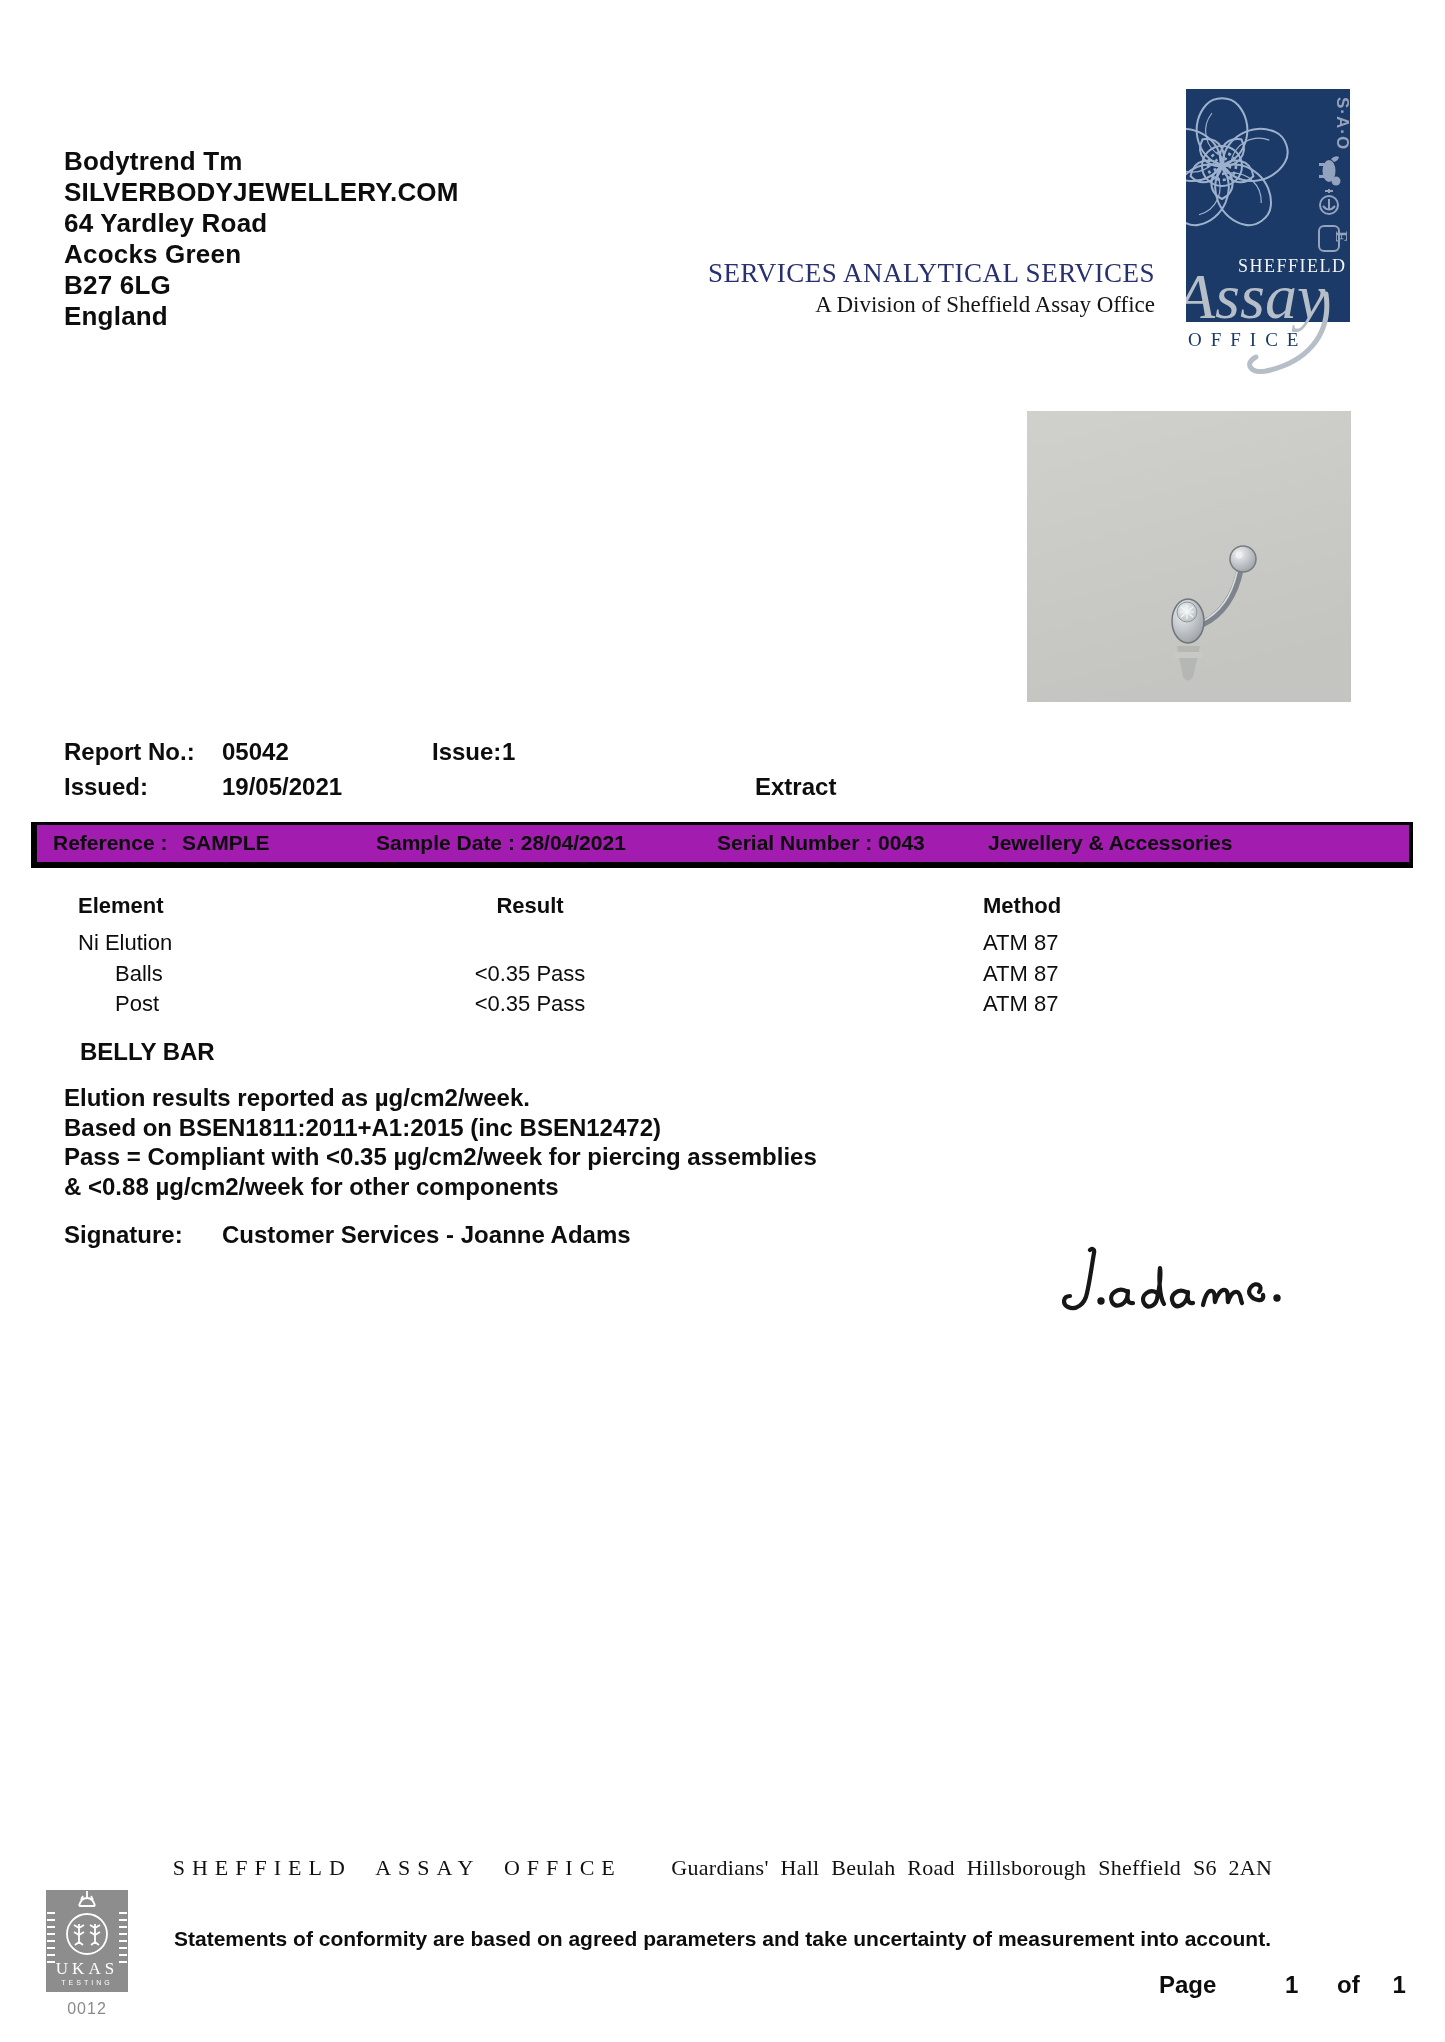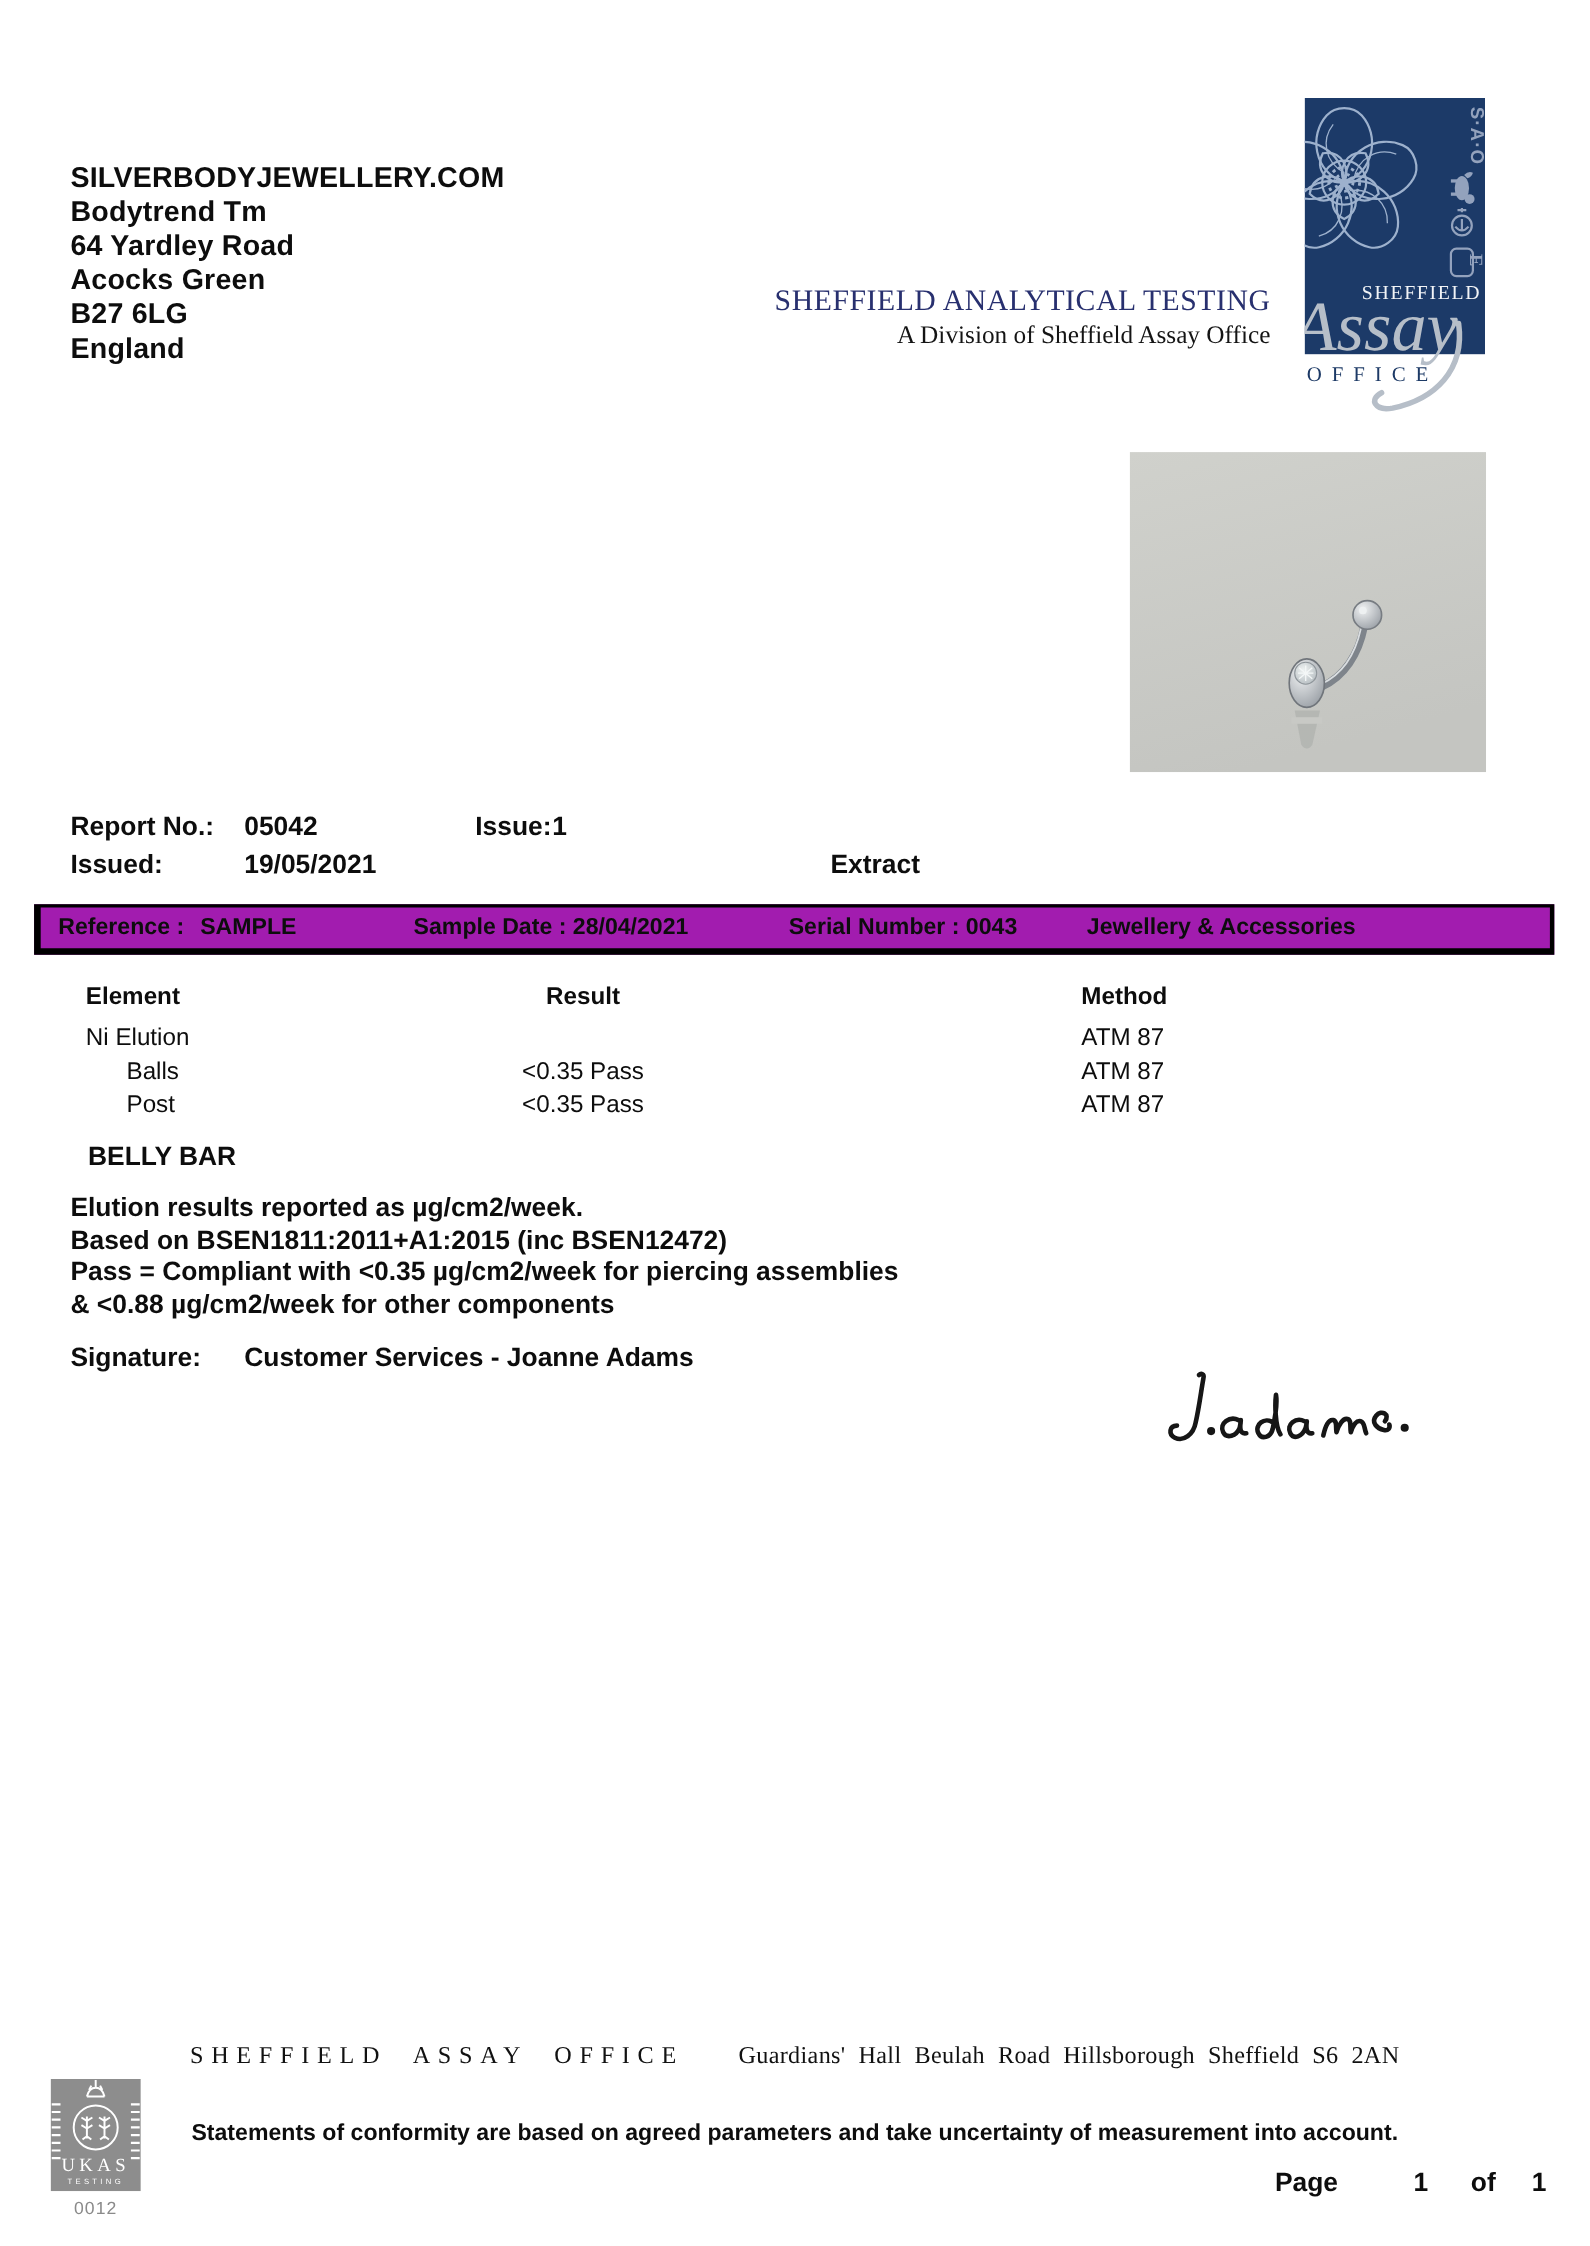--- a/index.html
+++ b/index.html
@@ -59,30 +59,30 @@
 
   .ukas-wrap{left:46px;top:1890px;width:66px;height:102px;}
   .ukas-num{left:46px;top:2000px;width:82px;text-align:center;font-size:16px;color:#8a8a8a;letter-spacing:1px;}
 </style>
 </head>
 <body>
 
 <div class="page">
 
   <div class="abs address">
+    <div>Bodytrend Tm</div>
     <div>SILVERBODYJEWELLERY.COM</div>
-    <div>Bodytrend Tm</div>
     <div>64 Yardley Road</div>
     <div>Acocks Green</div>
     <div>B27 6LG</div>
     <div>England</div>
   </div>
 
   <div class="abs an-header">
-    <div class="an-title">SHEFFIELD ANALYTICAL TESTING</div>
+    <div class="an-title">SERVICES ANALYTICAL SERVICES</div>
     <div class="an-sub">A Division of Sheffield Assay Office</div>
   </div>
 
   <div class="abs logo-wrap">
     <svg width="164" height="330" viewBox="0 0 164 330">
       <rect x="0" y="0" width="164" height="233" fill="#1c3a68"></rect>
 
       <g stroke="#9db1cd" fill="none" stroke-width="2">
         <g id="outerPetal">
           <path d="M36,77 C8,66 4,34 20,16 C28,7 44,7 52,16 C68,34 64,66 36,77 Z"></path>

